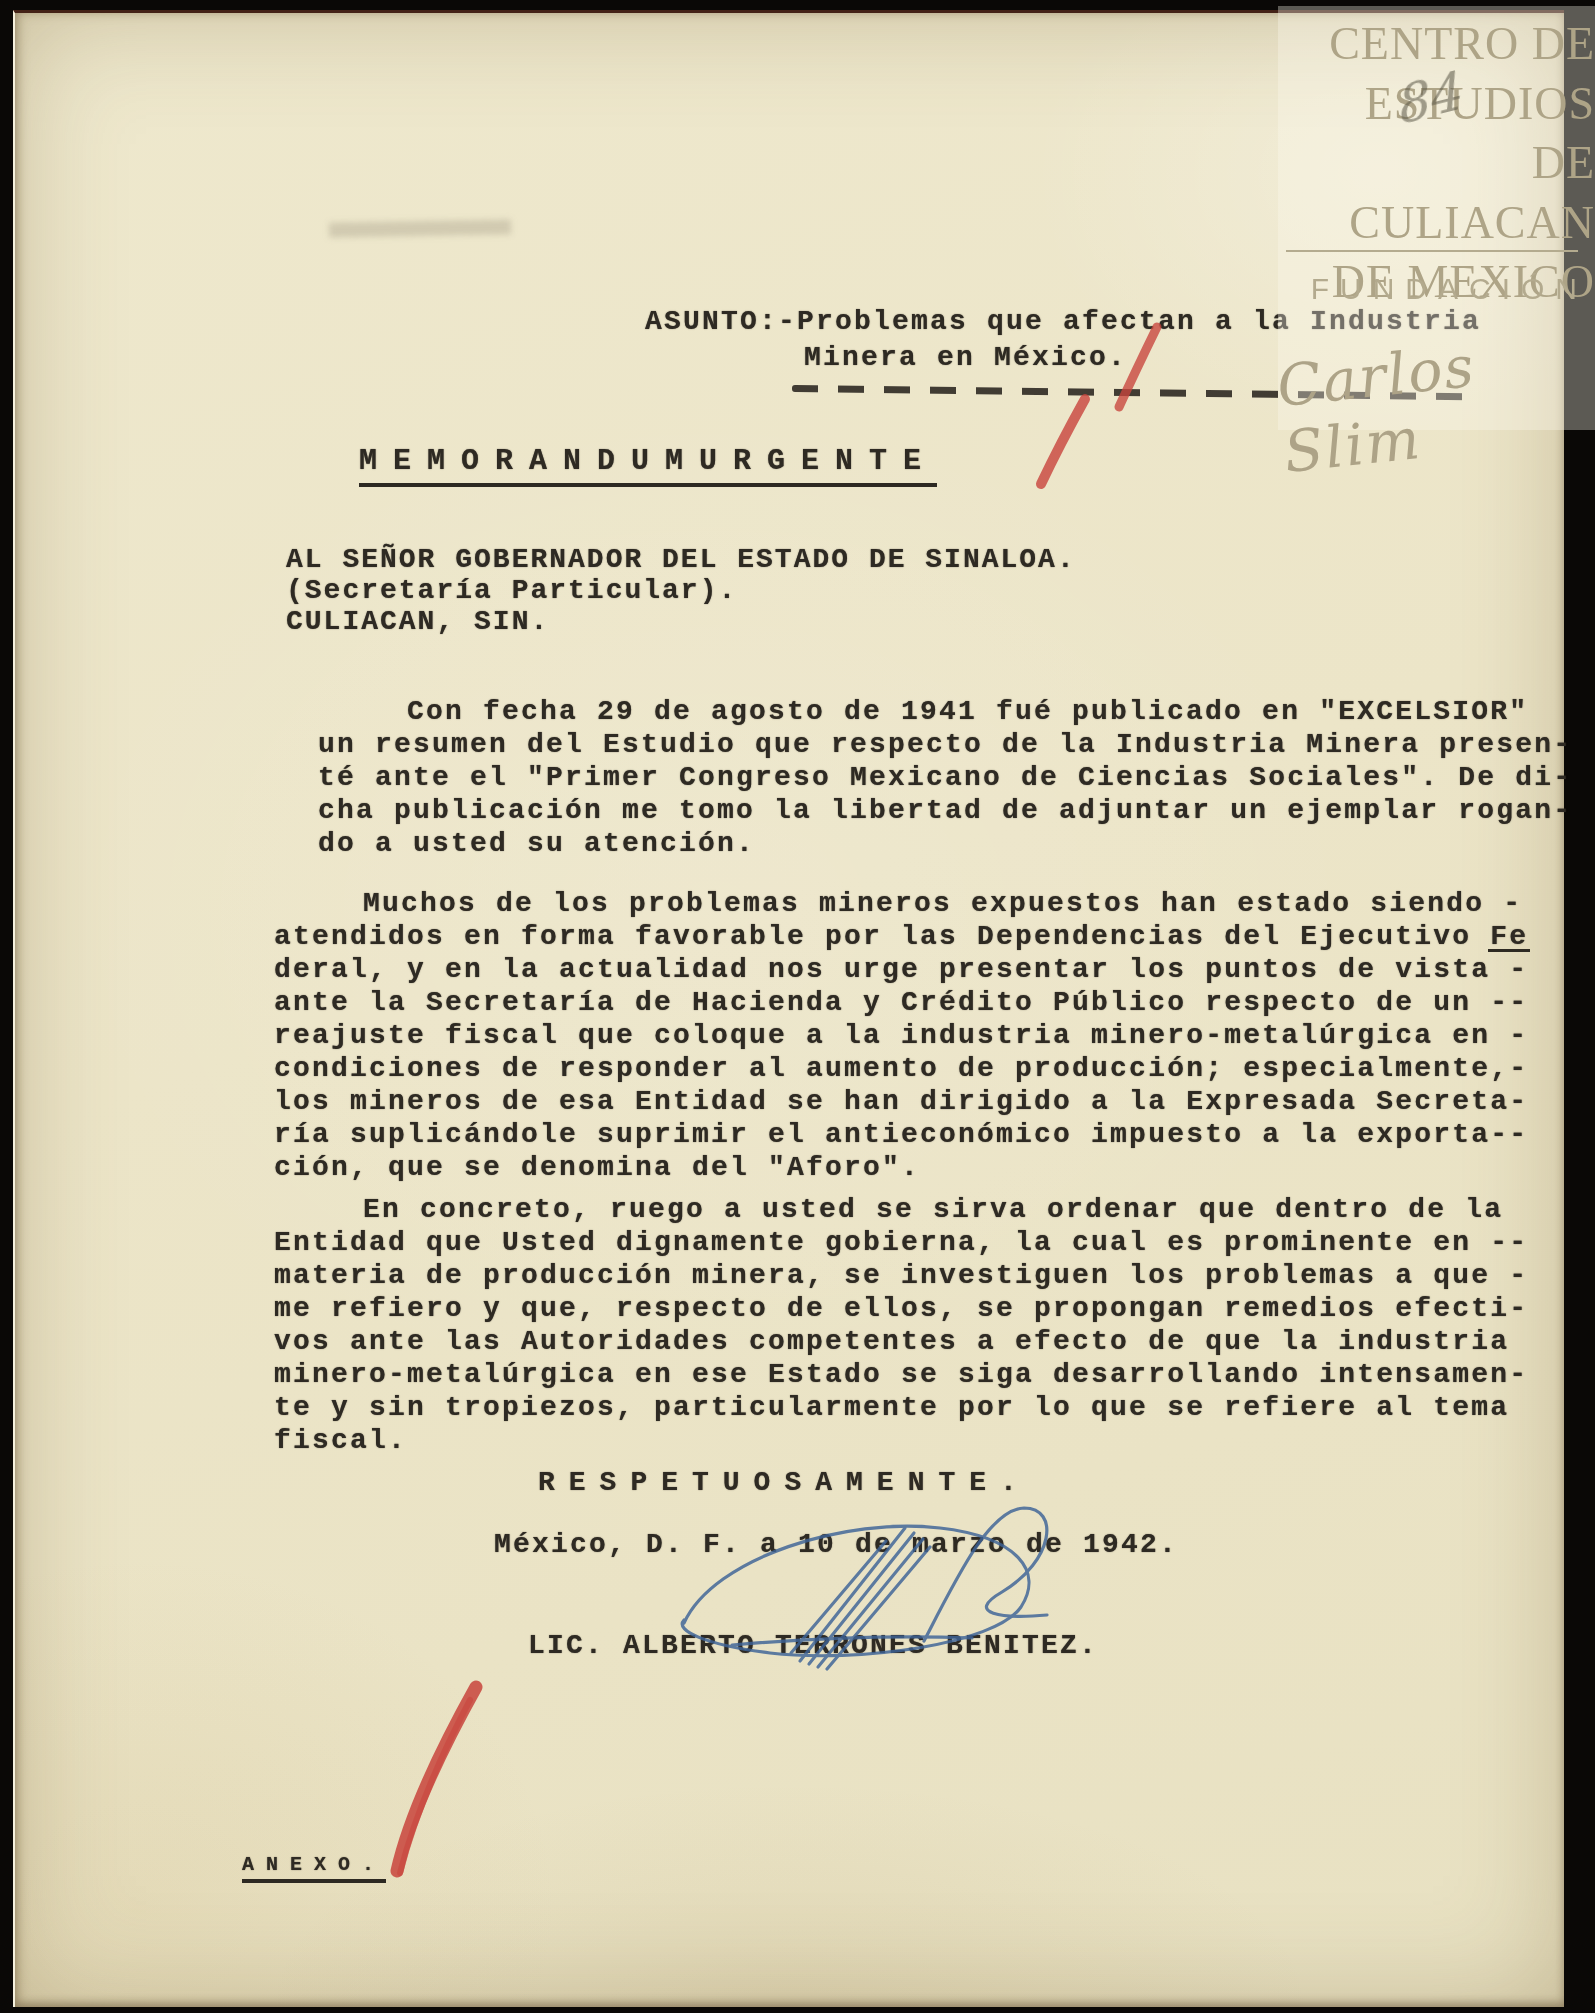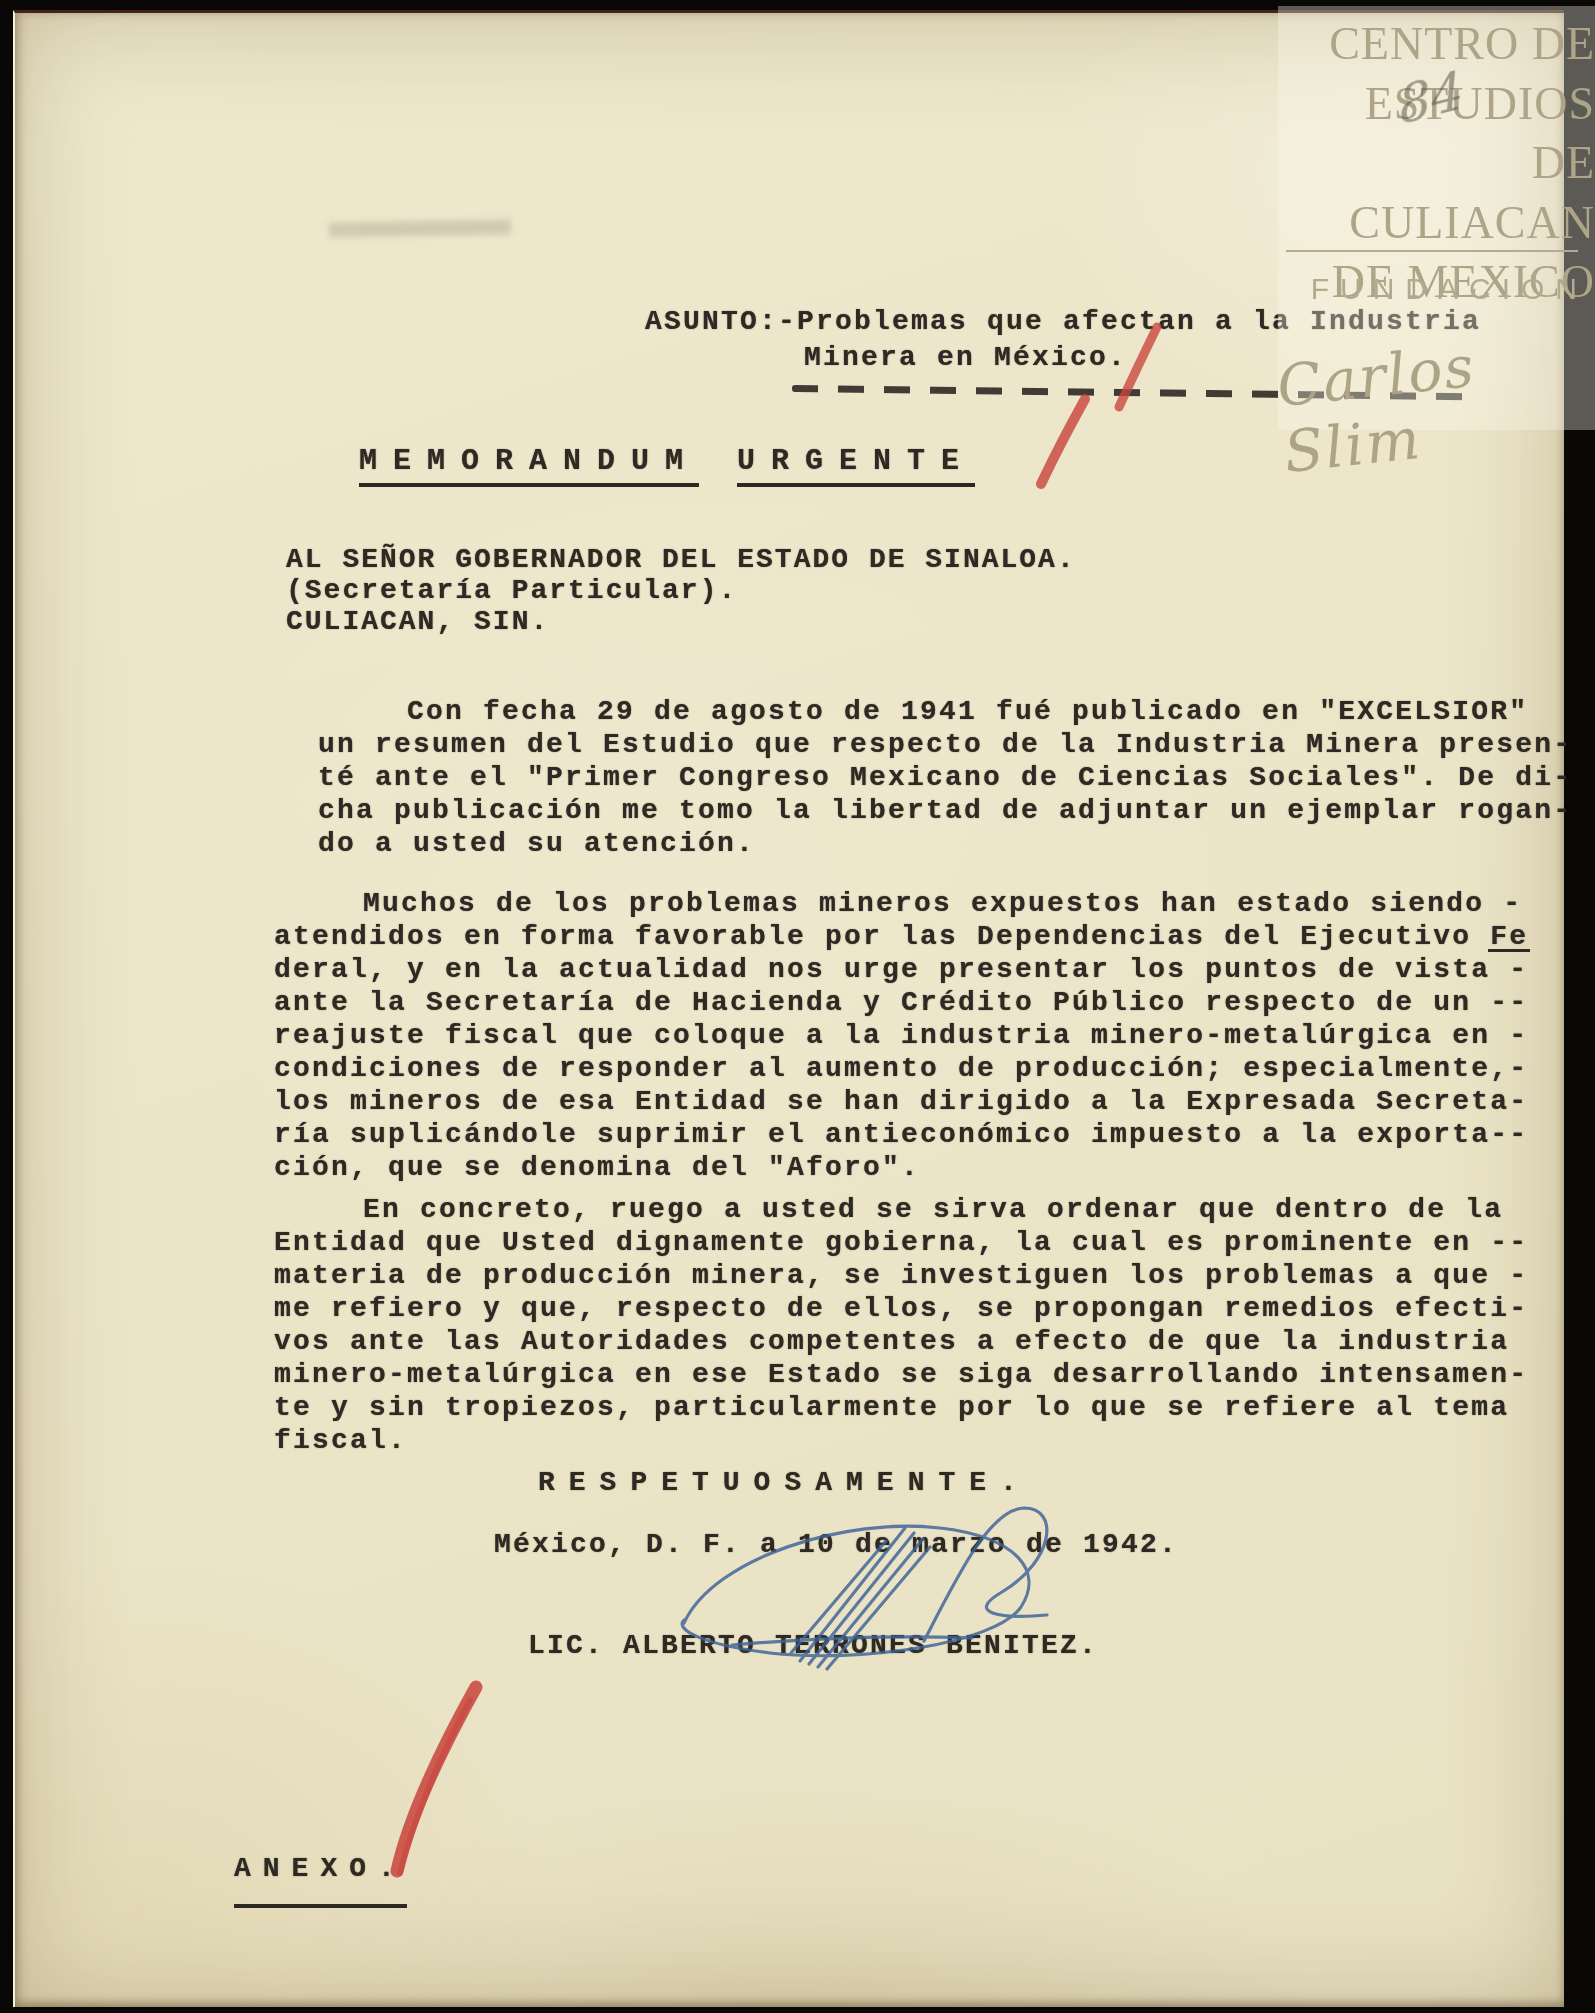--- a/index.html
+++ b/index.html
@@ -34,35 +34,35 @@
   .dash-rule {
     left:777px; top:372px; width:678px; height:7px;
     background:repeating-linear-gradient(90deg,#322d26 0 26px, transparent 26px 46px);
     border-radius:3px; transform:rotate(0.7deg); transform-origin:left center;
     opacity:.92;
   }
 
   
   .heading { left:344px; top:431px; font-size:30px; }
   .hw { letter-spacing:16px; border-bottom:4px solid #2d2922; padding-bottom:5px; display:inline-block; }
-  .hw2 { margin-left:38px; }
+  .hw2 { }
 
   
   .recipient { left:271px; top:531px; font-size:28px; line-height:31px; letter-spacing:2.0px; }
 
   .p1 { left:259px; top:682px;margin-left:44px; }
   .p2 { left:259px; top:874px; }
   .p3 { left:259px; top:1180px; }
   .fe-underline { left:1473px; top:936px; width:42px; height:3px; background:#2e2a23; }
 
   .resp { left:523px; top:1454px; font-size:28px; letter-spacing:14px; }
   .dateline { left:479px; top:1516px; font-size:28px; letter-spacing:2.2px; }
   .signatory { left:513px; top:1617px; font-size:28px; letter-spacing:2.2px; }
-  .annex { left:219px; top:1840px; font-size:28px; letter-spacing:12px;
-           border-bottom:4px solid #2d2922; padding-bottom:20px; }
+  .annex { left:227px; top:1840px; font-size:20px; letter-spacing:12px;
+           border-bottom:4px solid #2d2922; padding-bottom:3px; }
 
   
   .smudge { left:314px; top:208px; width:182px; height:15px;
             background:rgba(110,100,80,.22); filter:blur(3px); transform:rotate(-1deg); }
 
   
   .wm-box {
     position:absolute; left:1278px; top:6px; width:317px; height:424px;
     background:rgba(252,249,238,.34); z-index:4; pointer-events:none;
   }

